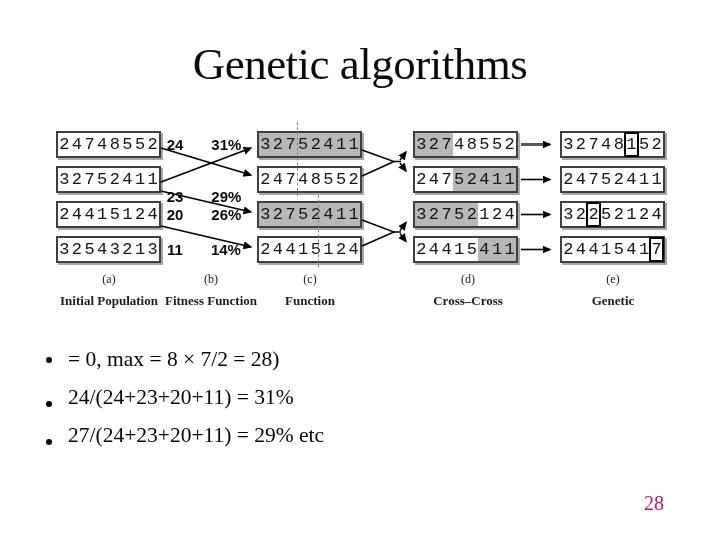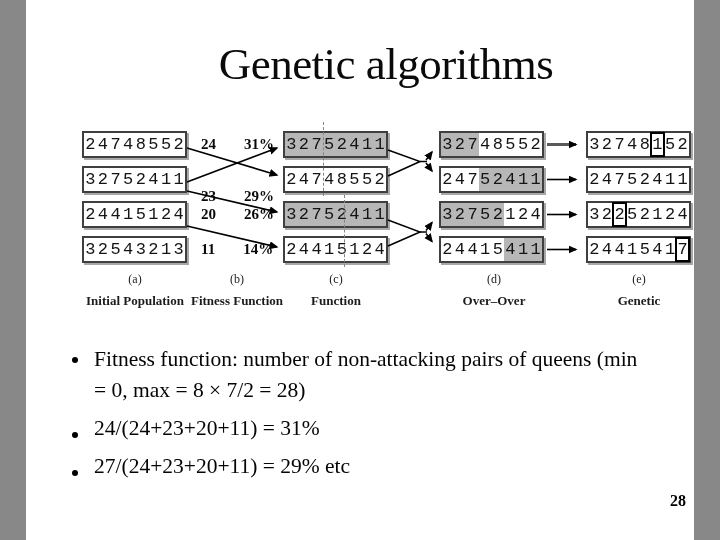--- a/index.html
+++ b/index.html
@@ -1,18 +1,18 @@
 <!DOCTYPE html>
 <html><head>
 <meta charset="utf-8">
 <style>
   html,body{margin:0;padding:0;background:#888;}
   *{box-sizing:border-box;}
   .slide{
-    position:relative;width:668px;height:540px;background:#ffffff;
+    position:relative;width:720px;height:540px;background:#ffffff;
     font-family:"Liberation Serif", serif;color:#000;overflow:hidden;margin:0 auto;
   }
   
   .title{
     position:absolute;top:38px;left:0;width:720px;text-align:center;
     font-size:45px;line-height:52px;letter-spacing:-0.5px;color:#0a0a0a;
   }
   
   .figure{position:absolute;left:0;top:0;width:720px;height:540px;}
   .dbox{
@@ -20,22 +20,22 @@
     border:2px solid #3f3f3f;box-shadow:2px 2px 0 0 #a8a8a8;
     display:flex;align-items:stretch;z-index:1;
   }
   .digit{
     flex:1 1 0;display:flex;align-items:center;justify-content:center;
     font-family:"Liberation Mono", monospace;font-size:17px;color:#141414;
   }
   .digit.mut{outline:2px solid #000;outline-offset:-1px;}
   .fitrow{
     position:absolute;width:58px;height:19px;line-height:19px;
-    display:flex;justify-content:flex-start;
-    font-family:Liberation Serif, serif;font-weight:bold;font-size:15px;color:#0a0a0a;
+    display:flex;justify-content:center;
+    font-family:Liberation Sans, sans-serif;font-weight:bold;font-size:15px;color:#0a0a0a;
     z-index:1;
     gap:28px;
   }
   .dash{position:absolute;width:0;border-left:1.5px dashed #858585;z-index:3;}
   .dash1{left:297px;top:122px;height:74px;}
   .dash2{left:318px;top:195px;height:72px;}
   .arrows{position:absolute;left:0;top:0;z-index:4;pointer-events:none;}
   .clabel,.cname{
     position:absolute;transform:translateX(-50%);white-space:nowrap;
     font-family:"Liberation Serif", serif;color:#1c1c1c;z-index:1;
@@ -49,21 +49,21 @@
     font-size:21.5px;line-height:31px;color:#050505;
   }
   .bullets li{display:flex;margin:0 0 7px 0;}
   .bullets li + li{margin-top:0;align-items:center;}
   .dot{
     flex:0 0 6px;width:6px;height:6px;border-radius:50%;background:#000;
     margin:13px 16px 0 0;
   }
   .btext div{white-space:nowrap;}
   
-  .pagenum{position:absolute;left:644px;top:492px;font-size:16px;color:#000000;font-weight:bold;}
+  .pagenum{position:absolute;left:644px;top:492px;font-size:20px;color:#be185d;}
 </style>
 </head>
 <body>
 
 <div class="slide">
 
   <div class="title">Genetic algorithms</div>
 
   <div class="figure" id="figure">
 
@@ -102,21 +102,21 @@
 
     <div class="clabel cx0">(a)</div>
     <div class="clabel cx1">(b)</div>
     <div class="clabel cx2">(c)</div>
     <div class="clabel cx3">(d)</div>
     <div class="clabel cx4">(e)</div>
 
     <div class="cname cx0">Initial Population</div>
     <div class="cname cx1">Fitness Function</div>
     <div class="cname cx2">Function</div>
-    <div class="cname cx3">Over–Over</div>
+    <div class="cname cx3">Cross–Cross</div>
     <div class="cname cx4">Genetic</div>
   <div class="dbox" style="left: 56px; top: 131px;">
         <span class="digit">2</span>
         <span class="digit">4</span>
         <span class="digit">7</span>
         <span class="digit">4</span>
         <span class="digit">8</span>
         <span class="digit">5</span>
         <span class="digit">5</span>
         <span class="digit">2</span>
@@ -286,21 +286,20 @@
         <span class="digit">4</span>
         <span class="digit">1</span>
         <span class="digit mut">7</span>
       </div>
     </div>
 
   <ul class="bullets" id="bullets">
       <li>
         <span class="dot"></span>
         <div class="btext">
-          <div>Fitness function: number of non-attacking pairs of queens (min</div>
           <div>= 0, max = 8 × 7/2 = 28)</div>
         </div>
       </li>
       <li>
         <span class="dot"></span>
         <div class="btext">
           <div>24/(24+23+20+11) = 31%</div>
         </div>
       </li>
       <li>

